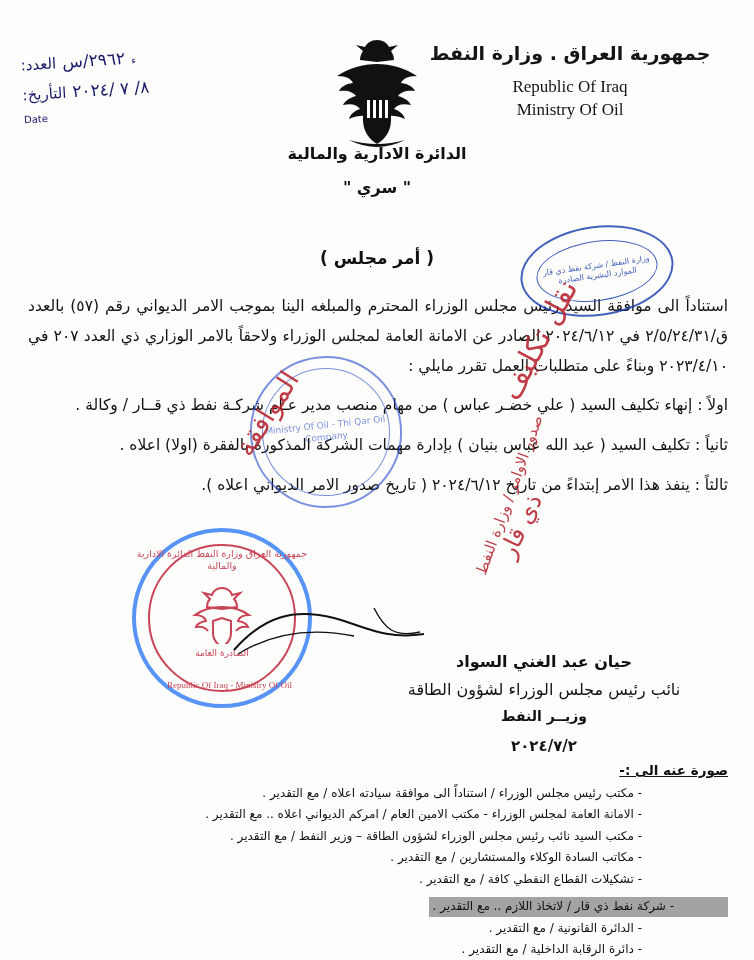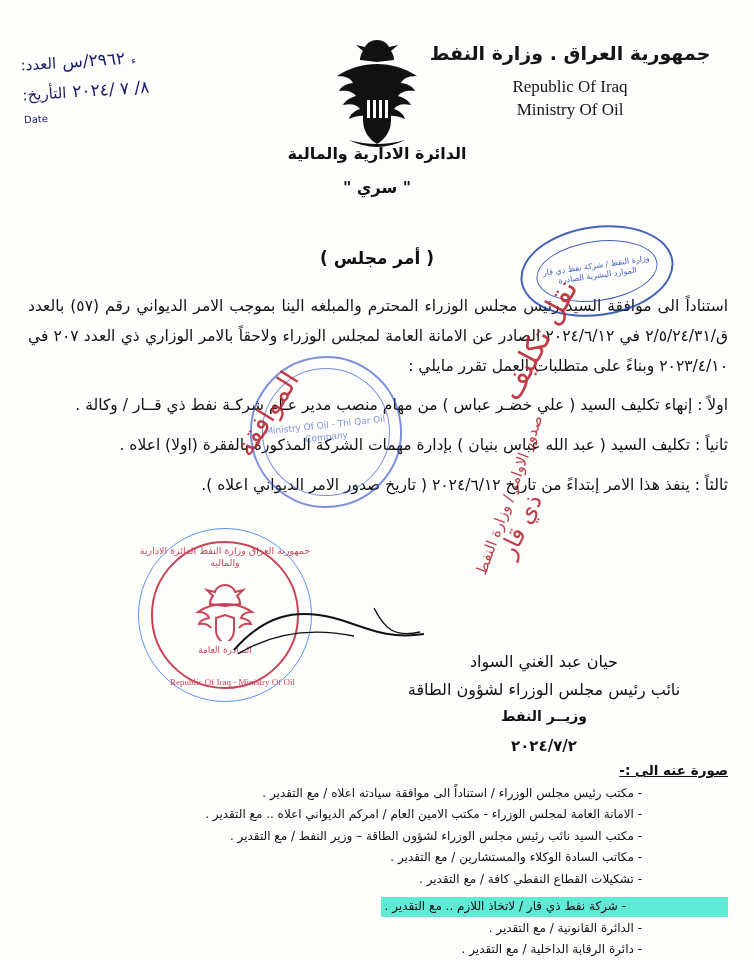--- a/index.html
+++ b/index.html
@@ -145,21 +145,21 @@
   .signature {
     position: absolute;
     top: 648px;
     right: 0;
     width: 420px;
     text-align: center;
     direction: rtl;
     color: #111;
     line-height: 1.75;
   }
-  .sig-name { font-size: 16px; font-weight: normal; }
+  .sig-name { font-size: 16px; font-weight: bold; }
   .sig-title1 { font-size: 16px; font-weight: normal; }
   .sig-title2 { font-size: 14px; font-weight: bold; }
   .sig-date { font-size: 15px; font-weight: bold; margin-top: 4px; letter-spacing: 1px; text-align: center; }
 
   
   .cc {
     position: absolute;
     top: 762px;
     right: 26px;
     width: 700px;
@@ -174,23 +174,23 @@
     margin-bottom: 4px;
   }
   .cc-item {
     font-size: 12px;
     line-height: 1.62;
     text-align: right;
     padding-right: 86px;
     white-space: nowrap;
   }
   .cc-item.hl {
-    background: #5eead4;
+    background: #a3a3a3;
     display: inline-block;
-    padding-right: 102px;
+    padding-right: 54px;
     padding-left: 4px;
     margin-top: 8px;
   }
   .cc-row { text-align: right; }
 
   
   .stamp {
     position: absolute;
     pointer-events: none;
   }
@@ -240,21 +240,21 @@
     align-items: center;
     justify-content: center;
     font-size: 9px;
     text-align: center;
     line-height: 1.3;
     direction: rtl;
   }
   .stamp-red-circle {
     width: 172px; height: 172px;
     top: 528px; right: 442px;
-    border: 1px solid #3b82f6;
+    border: 4px solid #3b82f6;
     border-radius: 50%;
     opacity: .85;
     color: #c0243b;
   }
   .stamp-red-circle .ring2 {
     position: absolute; inset: 12px;
     border: 2px solid #c0243b; border-radius: 50%;
   }
   .stamp-red-circle .top-ar {
     position: absolute; top: 16px; left: 0; right: 0;

